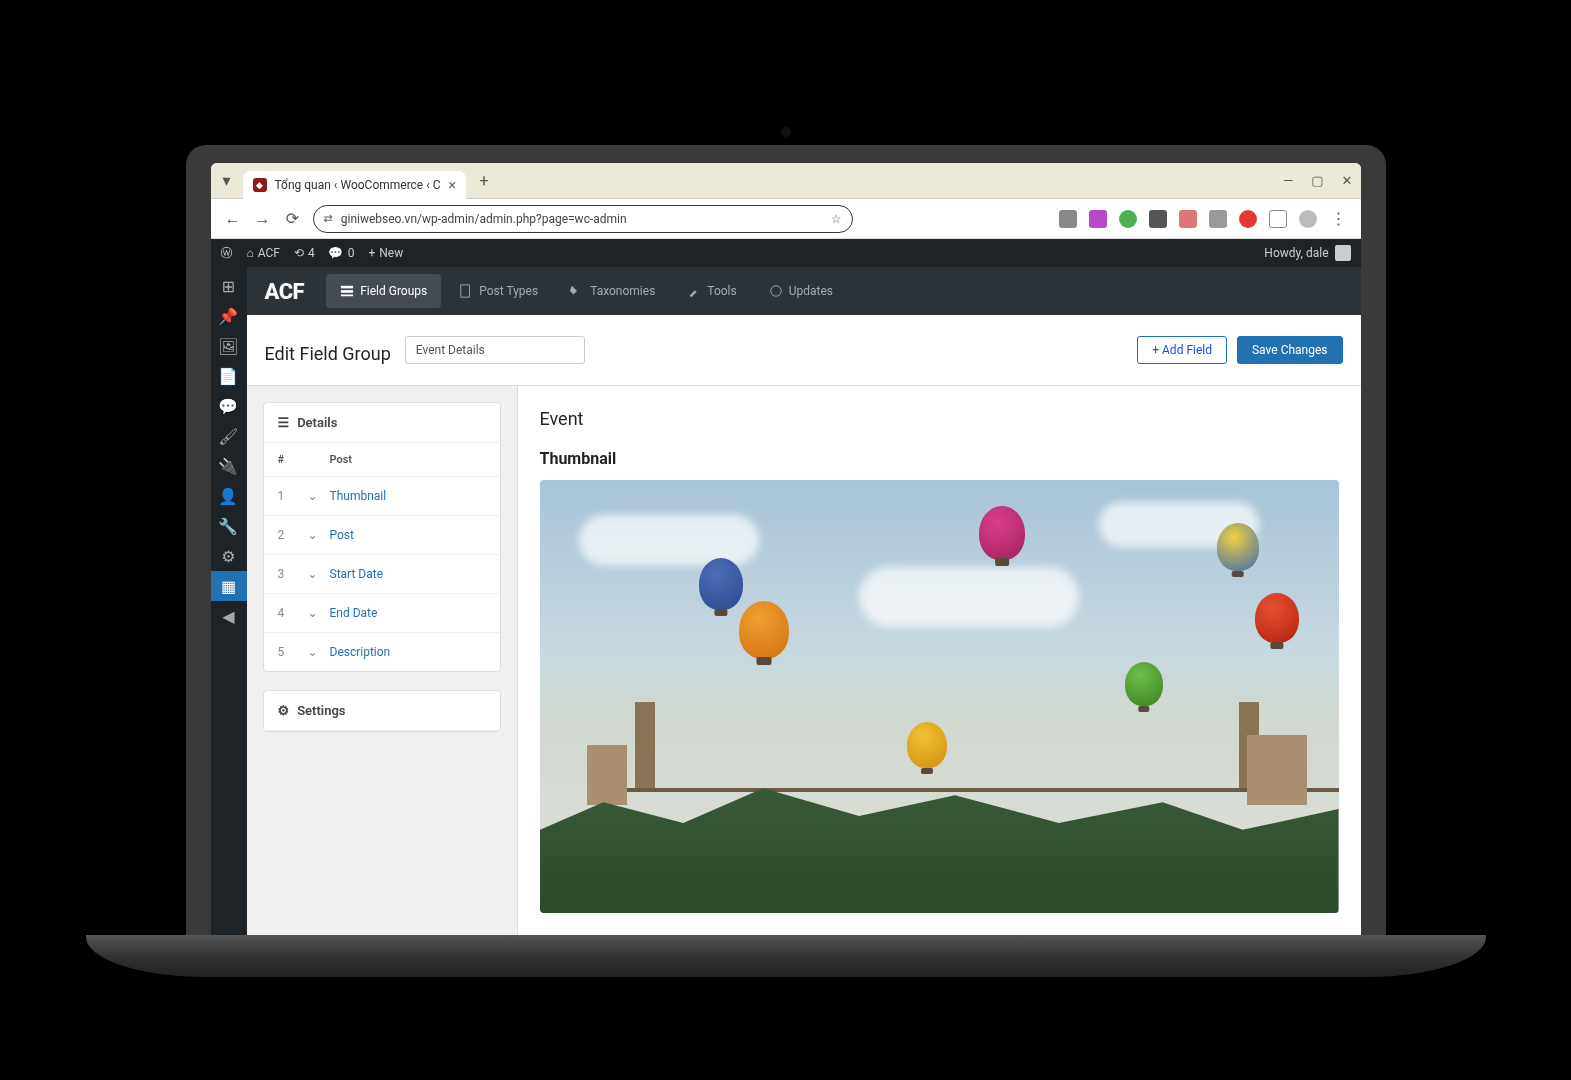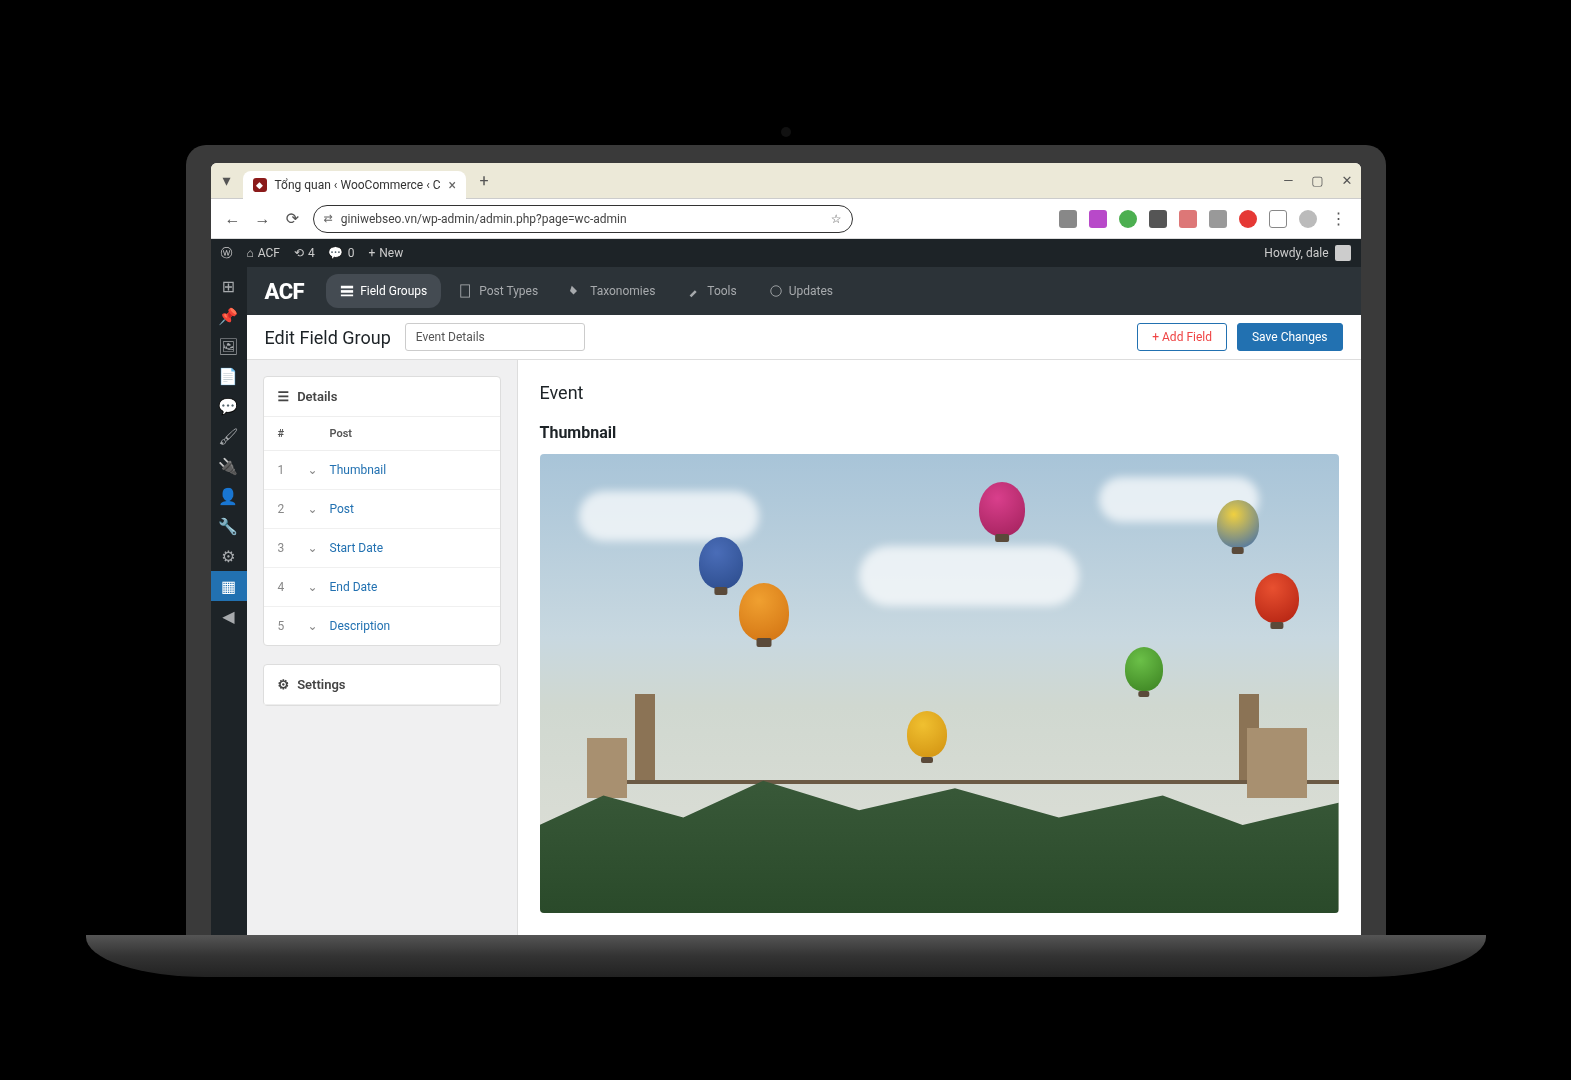--- a/index.html
+++ b/index.html
@@ -26,29 +26,29 @@
 .wp-adminbar{background:#1d2327;height:28px;display:flex;align-items:center;padding:0 10px;color:#ccc;font-size:12px;gap:14px}
 .wp-adminbar-item{display:flex;align-items:center;gap:4px;cursor:pointer}
 .wp-adminbar .right{margin-left:auto;display:flex;align-items:center;gap:6px}
 .wp-body{flex:1;display:flex;overflow:hidden}
 .wp-sidebar{width:36px;background:#1d2327;display:flex;flex-direction:column;padding-top:4px}
 .wp-side-item{height:30px;display:flex;align-items:center;justify-content:center;color:#a7aaad;cursor:pointer;font-size:16px}
 .wp-side-item.active{background:#2271b1;color:#fff}
 .wp-main{flex:1;display:flex;flex-direction:column;background:#f0f0f1;overflow:hidden}
 .acf-header{background:#2c3338;height:48px;display:flex;align-items:center;padding:0 18px;gap:4px}
 .acf-logo{color:#fff;font-weight:800;font-size:22px;letter-spacing:-0.5px;margin-right:18px}
-.acf-nav-item{padding:10px 14px;color:#a7aaad;font-size:12px;display:flex;align-items:center;gap:6px;cursor:pointer;border-radius:12px}
+.acf-nav-item{padding:10px 14px;color:#a7aaad;font-size:12px;display:flex;align-items:center;gap:6px;cursor:pointer;border-radius:4px}
 .acf-nav-item.active{background:#444b52;color:#fff}
 .acf-nav-item svg{width:14px;height:14px}
-.page-header{background:#fff;padding:8px 18px;display:flex;align-items:center;gap:14px;border-bottom:1px solid #ddd}
+.page-header{background:#fff;padding:21px 18px;display:flex;align-items:flex-end;gap:14px;border-bottom:1px solid #ddd}
 .page-title{font-size:18px;font-weight:400;color:#1d2327}
 .title-input{border:1px solid #ccc;padding:6px 10px;font-size:12px;color:#555;border-radius:3px;width:180px}
 .page-actions{margin-left:auto;display:flex;gap:10px}
 .btn{padding:6px 14px;font-size:12px;border-radius:3px;cursor:pointer;border:1px solid}
-.btn-outline{background:#fff;border-color:#2271b1;color:#ef4444}
+.btn-outline{background:#fff;border-color:#2271b1;color:#1d4ed8}
 .btn-primary{background:#2271b1;border-color:#2271b1;color:#fff}
 .content-split{flex:1;display:flex;overflow:hidden;position:relative}
 .left-col{width:270px;padding:16px;display:flex;flex-direction:column;gap:18px}
 .panel{background:#fff;border:1px solid #ddd;border-radius:4px}
 .panel-header{padding:12px 14px;font-size:13px;font-weight:600;color:#444;display:flex;align-items:center;gap:8px;border-bottom:1px solid #eee}
 .field-table-head{display:flex;padding:10px 14px;font-size:11px;color:#555;font-weight:600;border-bottom:1px solid #eee}
 .field-table-head .num{width:30px}
 .field-row{display:flex;align-items:center;padding:12px 14px;border-bottom:1px solid #f0f0f0;font-size:12px}
 .field-row .num{width:30px;color:#888}
 .field-row .chev{width:22px;color:#888;cursor:pointer}

